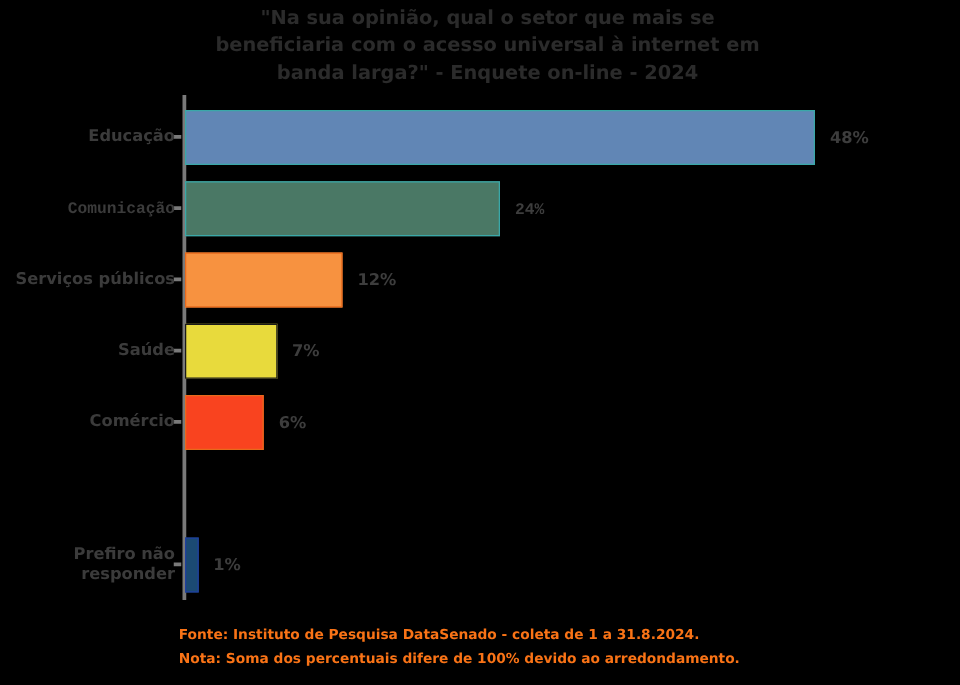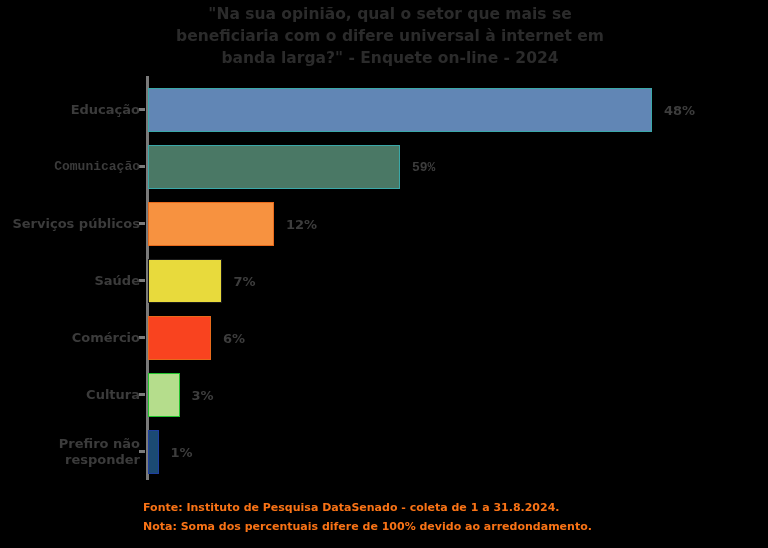--- a/index.html
+++ b/index.html
@@ -124,40 +124,40 @@
   }
   #footer .fline { display: block; white-space: nowrap; }
 </style>
 </head>
 <body>
 
 <div id="chart-root">
 
   <div id="chart-title">
     <span class="tline">"Na sua opinião, qual o setor que mais se</span>
-    <span class="tline">beneficiaria com o difere universal à internet em</span>
+    <span class="tline">beneficiaria com o acesso universal à internet em</span>
     <span class="tline">banda larga?" - Enquete on-line - 2024</span>
   </div>
 
   <div id="y-axis-spine"></div>
 
   <div id="plot-area">
 
     <div class="bar-row" style="top:0px;">
       <div class="tick-mark"></div>
       <div class="cat-label">Educação</div>
       <div class="bar" style="width: 504px; background: rgb(97, 134, 181); border: 1px solid rgb(58, 168, 168);"></div>
       <div class="value-label" style="left: 518px;">48%</div>
     </div>
 
     <div class="bar-row" style="top:57px;font-family:Liberation Mono, monospace;">
       <div class="tick-mark"></div>
       <div class="cat-label">Comunicação</div>
       <div class="bar" style="width: 252px; background: rgb(74, 120, 101); border: 1px solid rgb(58, 168, 168);"></div>
-      <div class="value-label" style="left: 266px;">59%</div>
+      <div class="value-label" style="left: 266px;">24%</div>
     </div>
 
     <div class="bar-row" style="top:114px;">
       <div class="tick-mark"></div>
       <div class="cat-label">Serviços públicos</div>
       <div class="bar" style="width: 126px; background: rgb(247, 146, 64); border: 1px solid rgb(232, 106, 28);"></div>
       <div class="value-label" style="left: 140px;">12%</div>
     </div>
 
     <div class="bar-row" style="top:171px;">
@@ -167,26 +167,20 @@
       <div class="value-label" style="left: 87.5px;">7%</div>
     </div>
 
     <div class="bar-row" style="top:228px;">
       <div class="tick-mark"></div>
       <div class="cat-label">Comércio</div>
       <div class="bar" style="width: 63px; background: rgb(249, 67, 31); border: 1px solid rgb(232, 106, 28);"></div>
       <div class="value-label" style="left: 77px;">6%</div>
     </div>
 
-    <div class="bar-row" style="top:285px;">
-      <div class="tick-mark"></div>
-      <div class="cat-label">Cultura</div>
-      <div class="bar" style="width: 31.5px; background: rgb(181, 221, 140); border: 1px solid rgb(34, 195, 46);"></div>
-      <div class="value-label" style="left: 45.5px;">3%</div>
-    </div>
 
     <div class="bar-row" style="top:342px;">
       <div class="tick-mark"></div>
       <div class="cat-label">Prefiro não
 responder</div>
       <div class="bar" style="width: 10.5px; background: rgb(27, 74, 115); border: 1px solid rgb(31, 63, 160);"></div>
       <div class="value-label" style="left: 24.5px;">1%</div>
     </div>
 
   </div>

